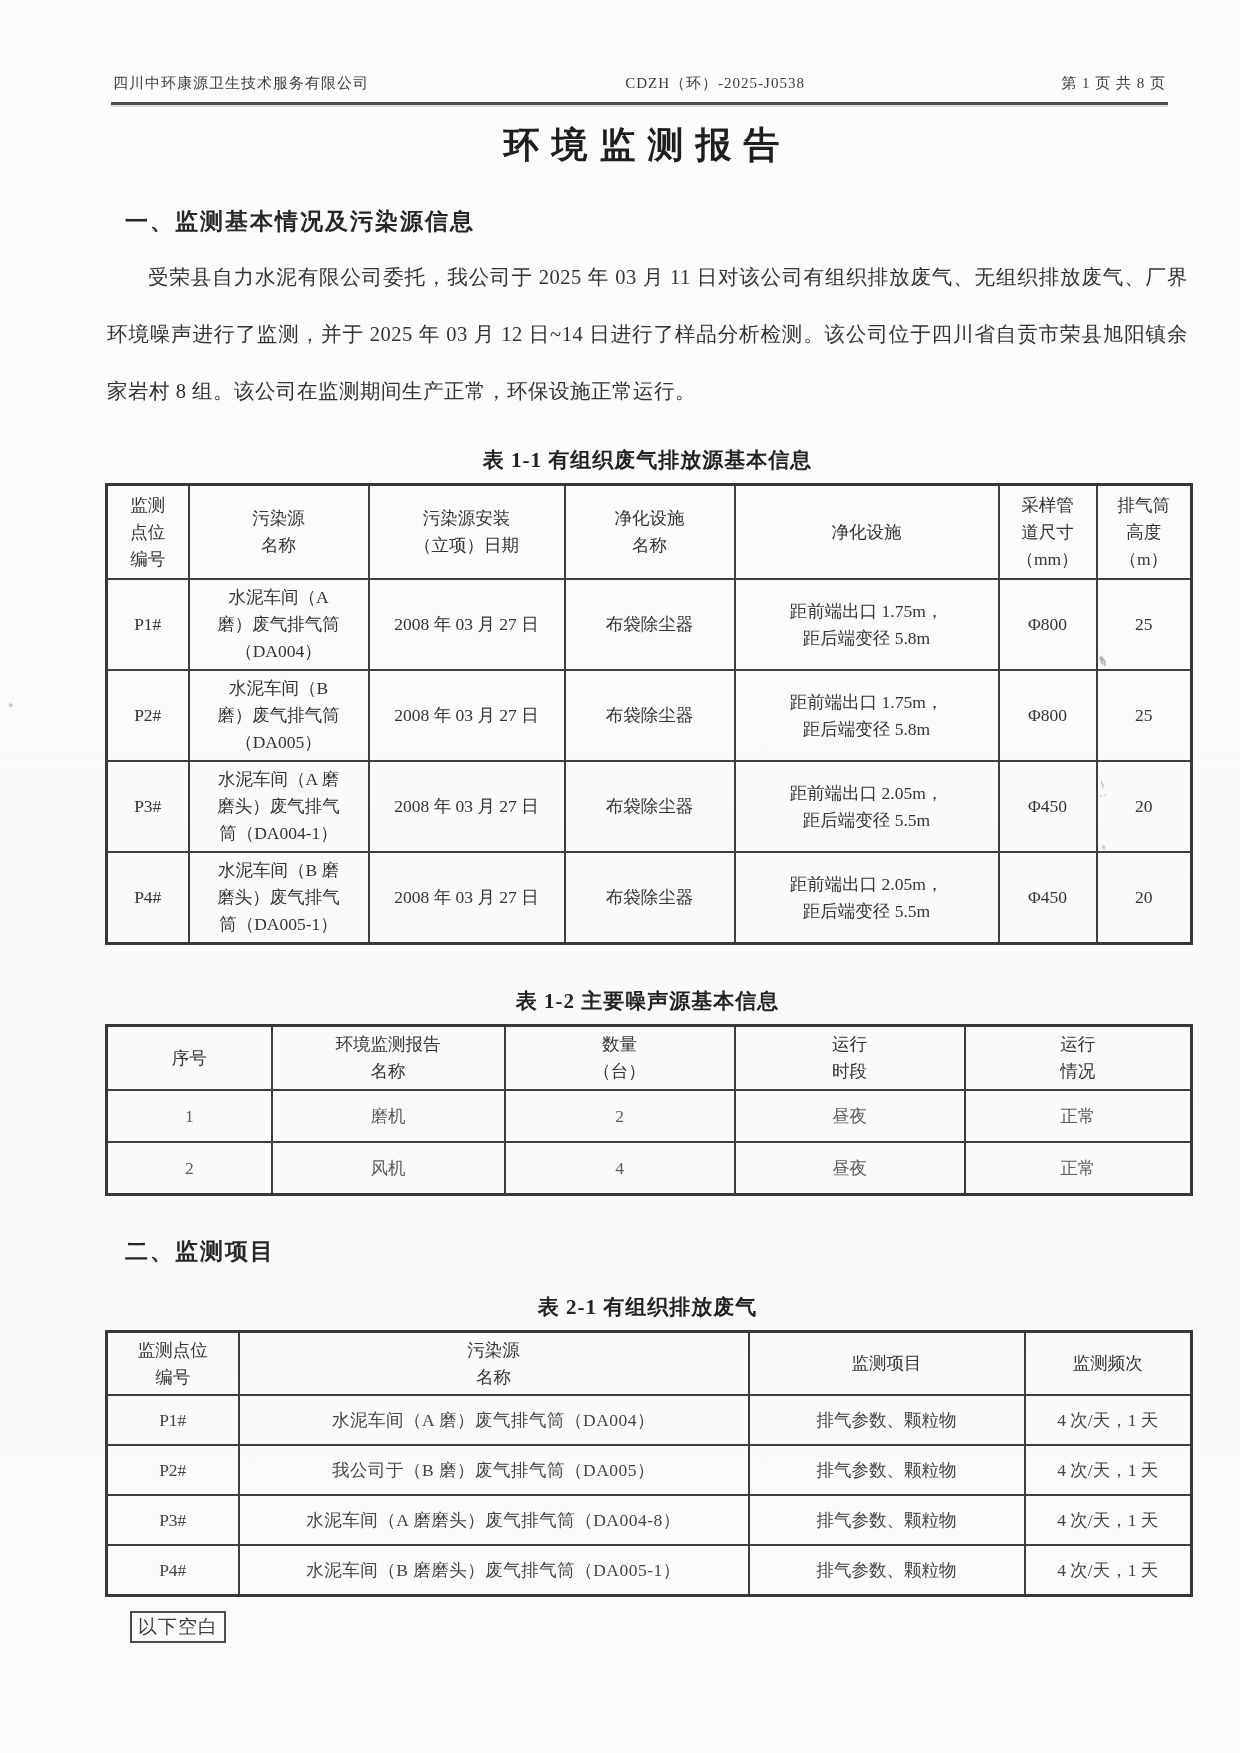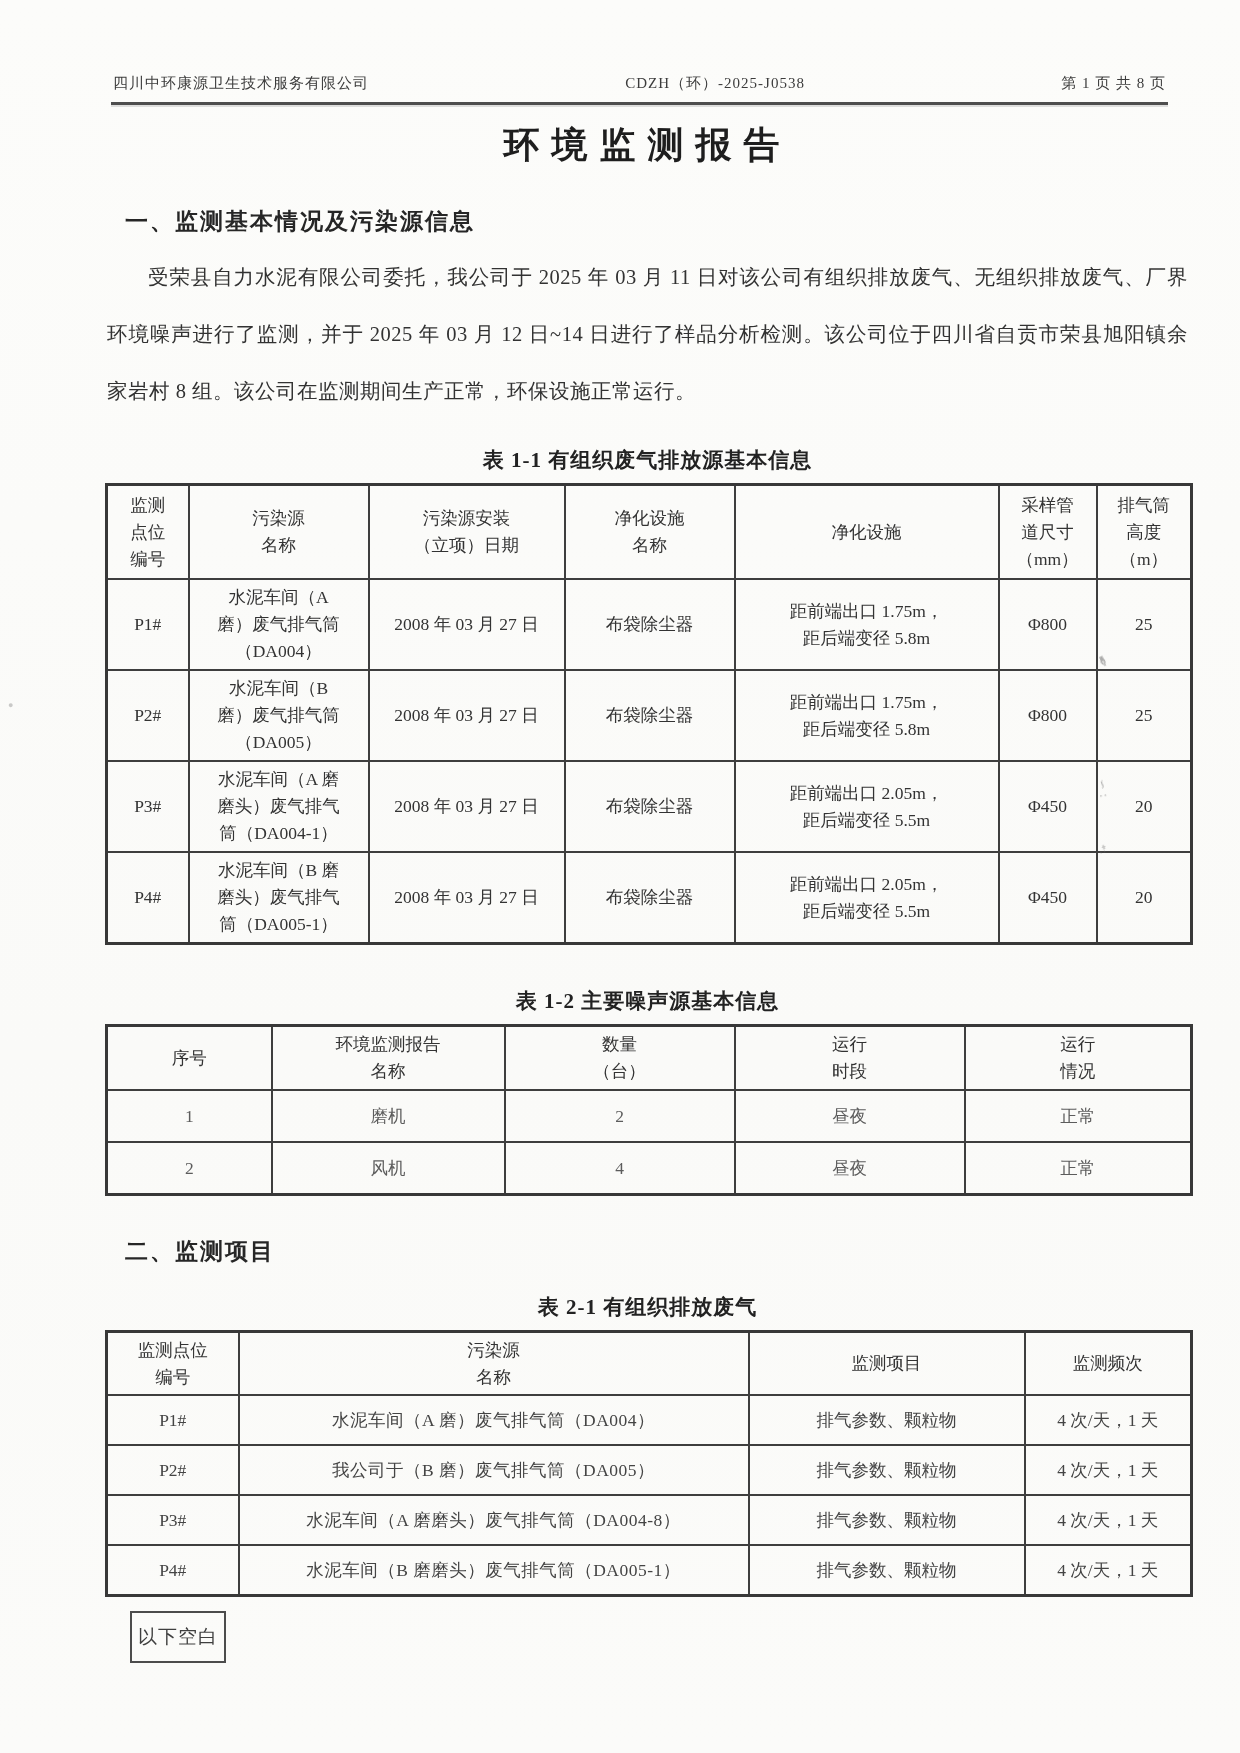--- a/index.html
+++ b/index.html
@@ -65,21 +65,21 @@
   .t11 tbody td{height:85px;}
   .t12 thead th{height:58px;}
   .t12 tbody td{height:46px;color:#5c5c5c;}
   .t21 thead th{height:57px;}
   .t21 tbody td{height:44px;color:#444;}
   .t21 tbody td.pollutant{letter-spacing:.5px;}
 
   
   .blank-note{
     display:inline-block;margin:14px 0 0 25px;
-    border:2px solid #4c4c4c;padding:11px 6px;
+    border:2px solid #4c4c4c;padding:1px 6px;
     font-size:19px;color:#3f3f3f;letter-spacing:1px;
   }
 
   
   .artifact{position:absolute;color:#6f6f6f;opacity:.55;filter:blur(.6px);
     font-size:14px;pointer-events:none;}
   .a1{left:1096px;top:652px;transform:rotate(64deg);font-size:16px;}
   .a2{left:1092px;top:782px;transform:rotate(80deg);letter-spacing:4px;font-size:13px;}
   .a3{left:1099px;top:843px;transform:rotate(70deg);font-size:11px;}
   .a4{left:8px;top:700px;font-size:9px;opacity:.35;}

